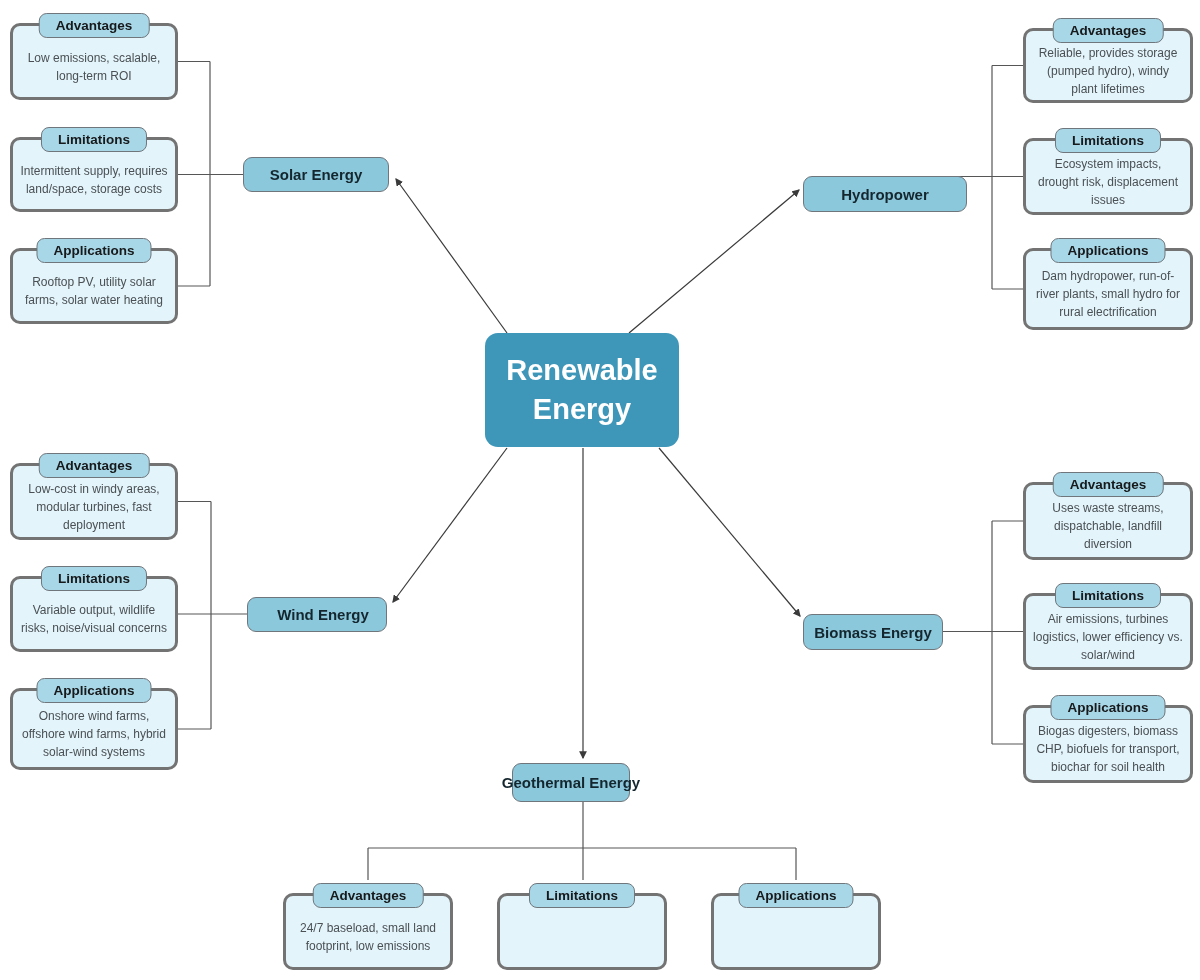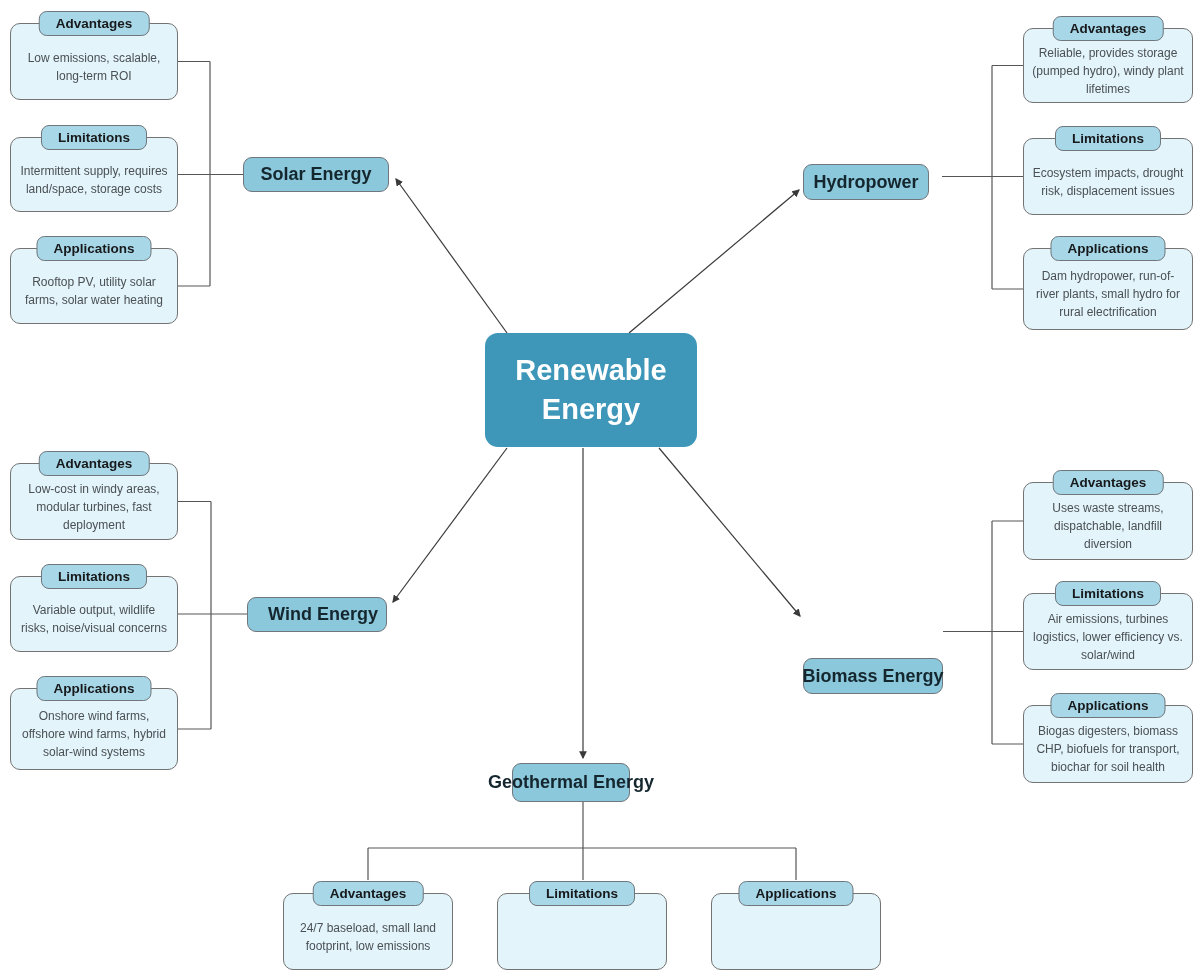--- a/index.html
+++ b/index.html
@@ -4,40 +4,40 @@
 <style>
   html,body{margin:0;padding:0;background:#ffffff;}
   .canvas{
     position:relative;width:1200px;height:980px;background:#ffffff;overflow:hidden;
     font-family:"Liberation Sans","DejaVu Sans",sans-serif;
   }
   svg.wires{position:absolute;left:0;top:0;z-index:1;}
   .section{
     position:absolute;z-index:2;box-sizing:border-box;
     background:var(--card-fill,#e3f4fa);
-    border:1px solid #737373;border-radius:10px;
+    border:3px solid #737373;border-radius:10px;
     display:flex;align-items:center;justify-content:center;
     padding:15px 7px 5px 7px;text-align:center;
   }
   .section .body{
     font-size:12px;line-height:1.5;color:#4a5054;
   }
   .pill{
     position:absolute;top:-13px;left:50%;transform:translateX(-50%);
     background:var(--pill-fill,#a8d8e8);
     border:1px solid #6f767c;border-radius:8px;
     padding:4px 16px;white-space:nowrap;
     font-weight:bold;font-size:13.5px;color:#17191b;
   }
   .node{
     position:absolute;z-index:2;box-sizing:border-box;
     background:var(--branch-fill,#8cc8dc);
     border:1px solid #6f767c;border-radius:9px;
     display:flex;align-items:center;justify-content:center;
-    font-weight:bold;font-size:18px;color:#14262e;white-space:nowrap;
+    font-weight:bold;font-size:15px;color:#14262e;white-space:nowrap;
   }
   .center-node{
     position:absolute;z-index:2;box-sizing:border-box;
     background:var(--center-fill,#3e96b8);
     border-radius:13px;
     display:flex;align-items:center;justify-content:center;
     font-weight:bold;font-size:29px;line-height:1.35;color:#ffffff;
     text-align:center;padding:0 18px;
   }
 </style>
@@ -59,38 +59,38 @@
     <path d="M1023 521 H992 M943 631.5 H1023 M1023 744 H992 M992 521 V744" fill="none" stroke="#565656" stroke-width="1.2"></path>
     <path d="M583 802 V848 M368 848 H796 M368 848 V880 M583 848 V880 M796 848 V880" fill="none" stroke="#565656" stroke-width="1.2"></path>
 
     <line x1="507" y1="333" x2="396" y2="179" stroke="#3a3a3a" stroke-width="1.2" marker-end="url(#arrow)"></line>
     <line x1="629" y1="333" x2="799" y2="190" stroke="#3a3a3a" stroke-width="1.2" marker-end="url(#arrow)"></line>
     <line x1="507" y1="448" x2="393" y2="602" stroke="#3a3a3a" stroke-width="1.2" marker-end="url(#arrow)"></line>
     <line x1="659" y1="448" x2="800" y2="616" stroke="#3a3a3a" stroke-width="1.2" marker-end="url(#arrow)"></line>
     <line x1="583" y1="448" x2="583" y2="758" stroke="#3a3a3a" stroke-width="1.2" marker-end="url(#arrow)"></line>
   </svg>
 
-  <div class="center-node" style="left:485px;top:333px;width:212px;height:114px;">Renewable Energy</div>
+  <div class="center-node" style="left:485px;top:333px;width:194px;height:114px;">Renewable Energy</div>
 
   <div class="node" style="left:243px;top:157px;width:146px;height:35px;">Solar Energy</div>
 
   <div class="section" style="left:10px;top:23px;width:168px;height:77px;">
     <div class="pill">Advantages</div>
     <div class="body">Low emissions, scalable, long-term ROI</div>
   </div>
   <div class="section" style="left:10px;top:137px;width:168px;height:75px;">
     <div class="pill">Limitations</div>
     <div class="body">Intermittent supply, requires land/space, storage costs</div>
   </div>
   <div class="section" style="left:10px;top:248px;width:168px;height:76px;">
     <div class="pill">Applications</div>
     <div class="body">Rooftop PV, utility solar farms, solar water heating</div>
   </div>
 
-  <div class="node" style="left:803px;top:164px;width:126px;height:36px;">Hydropower</div>
+  <div class="node" style="left:803px;top:176px;width:164px;height:36px;">Hydropower</div>
 
   <div class="section" style="left:1023px;top:28px;width:170px;height:75px;">
     <div class="pill">Advantages</div>
     <div class="body">Reliable, provides storage (pumped hydro), windy plant lifetimes</div>
   </div>
   <div class="section" style="left:1023px;top:138px;width:170px;height:77px;">
     <div class="pill">Limitations</div>
     <div class="body">Ecosystem impacts, drought risk, displacement issues</div>
   </div>
   <div class="section" style="left:1023px;top:248px;width:170px;height:82px;">
@@ -106,21 +106,21 @@
   </div>
   <div class="section" style="left:10px;top:576px;width:168px;height:76px;">
     <div class="pill">Limitations</div>
     <div class="body">Variable output, wildlife risks, noise/visual concerns</div>
   </div>
   <div class="section" style="left:10px;top:688px;width:168px;height:82px;">
     <div class="pill">Applications</div>
     <div class="body">Onshore wind farms, offshore wind farms, hybrid solar-wind systems</div>
   </div>
 
-  <div class="node" style="left:803px;top:614px;width:140px;height:36px;margin-top:44px;">Biomass Energy</div>
+  <div class="node" style="left:803px;top:614px;width:140px;height:36px;">Biomass Energy</div>
 
   <div class="section" style="left:1023px;top:482px;width:170px;height:78px;">
     <div class="pill">Advantages</div>
     <div class="body">Uses waste streams, dispatchable, landfill diversion</div>
   </div>
   <div class="section" style="left:1023px;top:593px;width:170px;height:77px;">
     <div class="pill">Limitations</div>
     <div class="body">Air emissions, turbines logistics, lower efficiency vs. solar/wind</div>
   </div>
   <div class="section" style="left:1023px;top:705px;width:170px;height:78px;">

